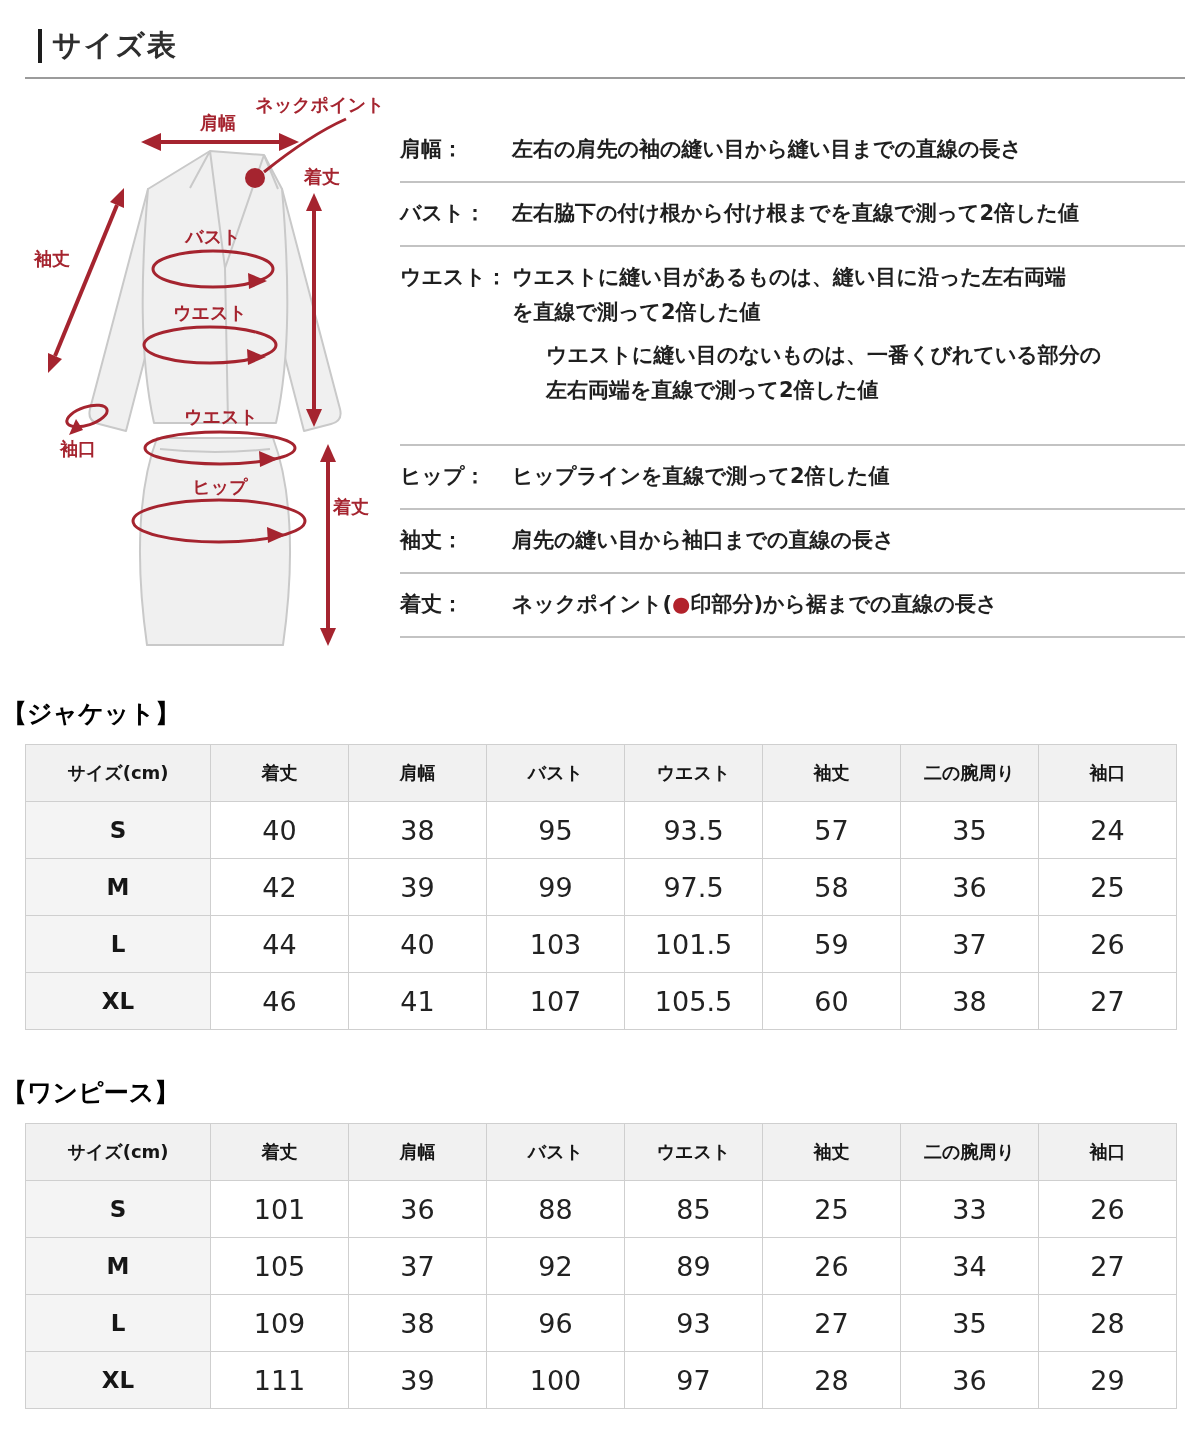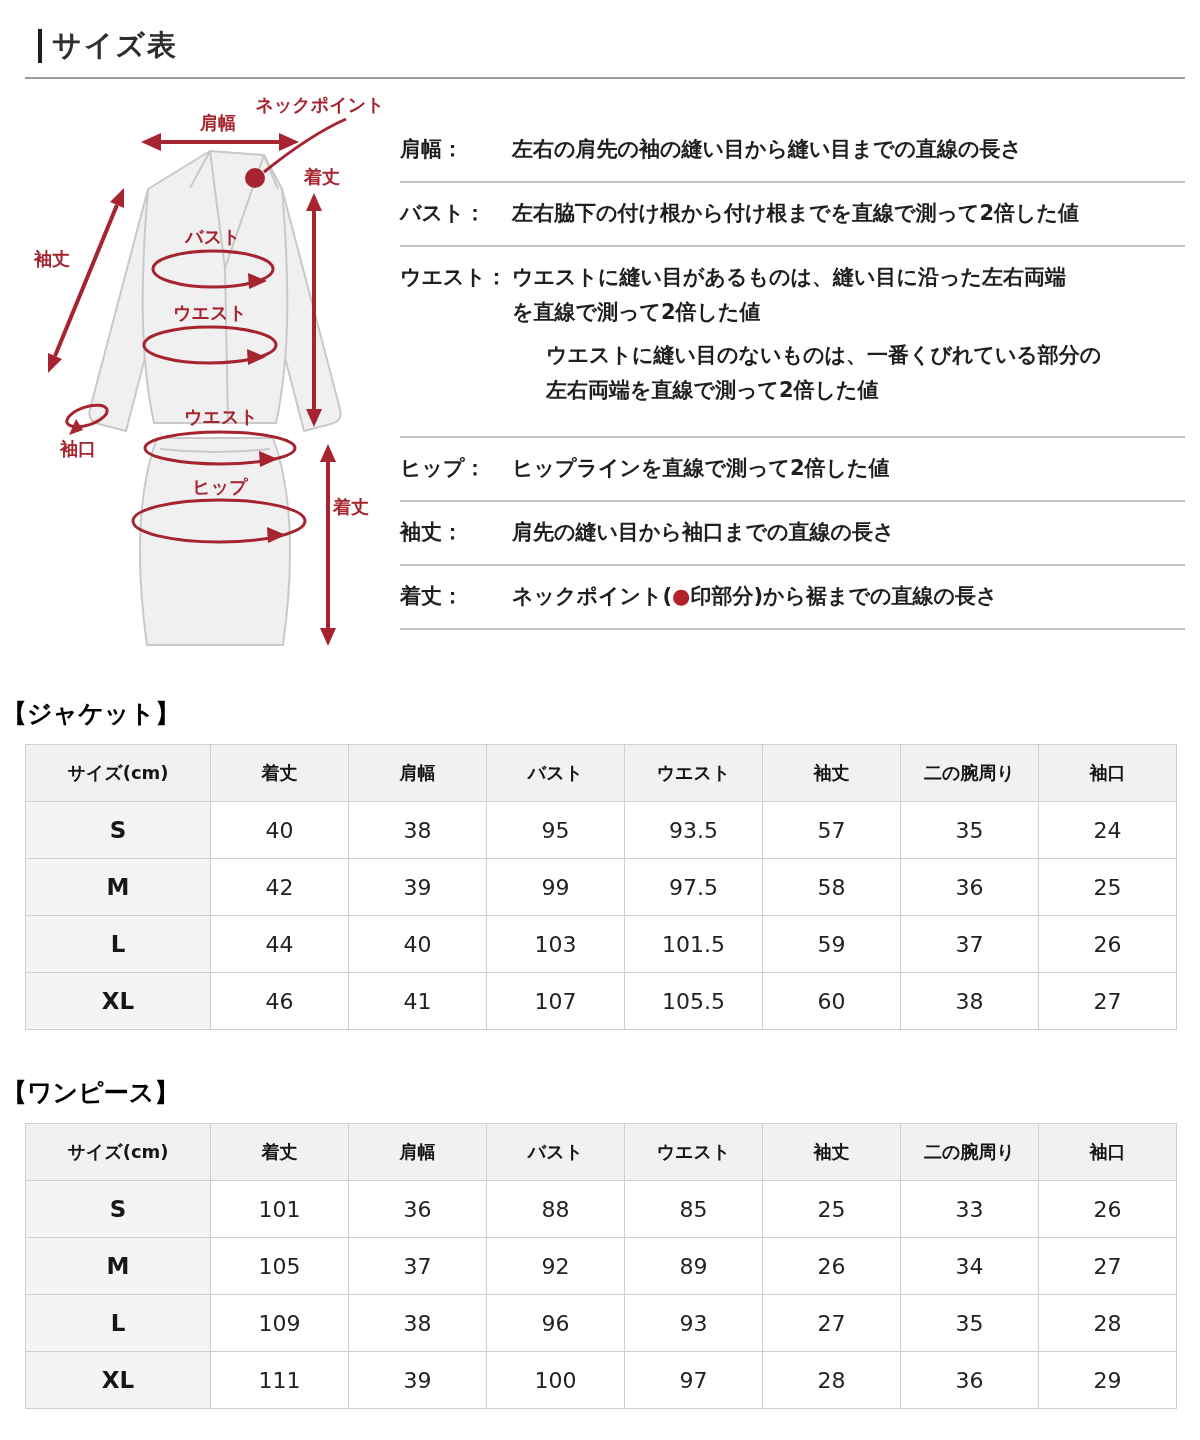--- a/index.html
+++ b/index.html
@@ -27,21 +27,21 @@
   .ann { stroke:#a5242f; stroke-width:3; fill:none; }
   .ann-thick { stroke:#a5242f; stroke-width:4; fill:none; }
   .ann-fill { fill:#a5242f; stroke:none; }
 
   .defs { flex:1; margin:40px 15px 0 5px; }
   .def-row {
     display:flex; border-bottom:2px solid #c3c3c3;
     padding:13px 0 14px; font-size:21px; line-height:35px;
     font-weight:600; color:#1f1f1f;
   }
-  .def-row.tall { padding-bottom:28px; }
+  .def-row.tall { padding-bottom:36px; }
   .def-term { width:112px; flex:none; font-weight:700; }
   .def-desc { flex:1; }
   .def-desc p { margin:0; white-space:pre-line; }
   .def-desc p + p { margin-top:8px;margin-left:34px; }
   .red-dot { color:#b2222b; }
 
   
   .section-heading { font-size:25px; font-weight:700; color:#000000; margin:24px 0 0 2px; }
   .section-heading.second { margin-top:46px; }
   table.size-table {
@@ -49,21 +49,21 @@
     border-collapse:collapse; table-layout:fixed;
     border:1px solid #b3b3b3;
   }
   .size-table col.col-size { width:185px; }
   .size-table th, .size-table td {
     border:1px solid #cfcfcf; height:57px;
     text-align:center; vertical-align:middle; padding:0;
   }
   .size-table thead th { background:#f1f1f1; font-size:18px; font-weight:700; color:#161616; }
   .size-table tbody th { background:#f4f4f4; font-size:23px; font-weight:700; color:#161616; }
-  .size-table tbody td { background:#ffffff; font-size:22px; font-weight:500; color:#222; }
+  .size-table tbody td { background:#ffffff; font-size:27px; font-weight:500; color:#222; }
 </style>
 </head>
 <body>
 
 <div class="page">
 
   <div class="page-header">
     <span class="title-bar"></span>
     <h1 class="page-title">サイズ表</h1>
   </div>

